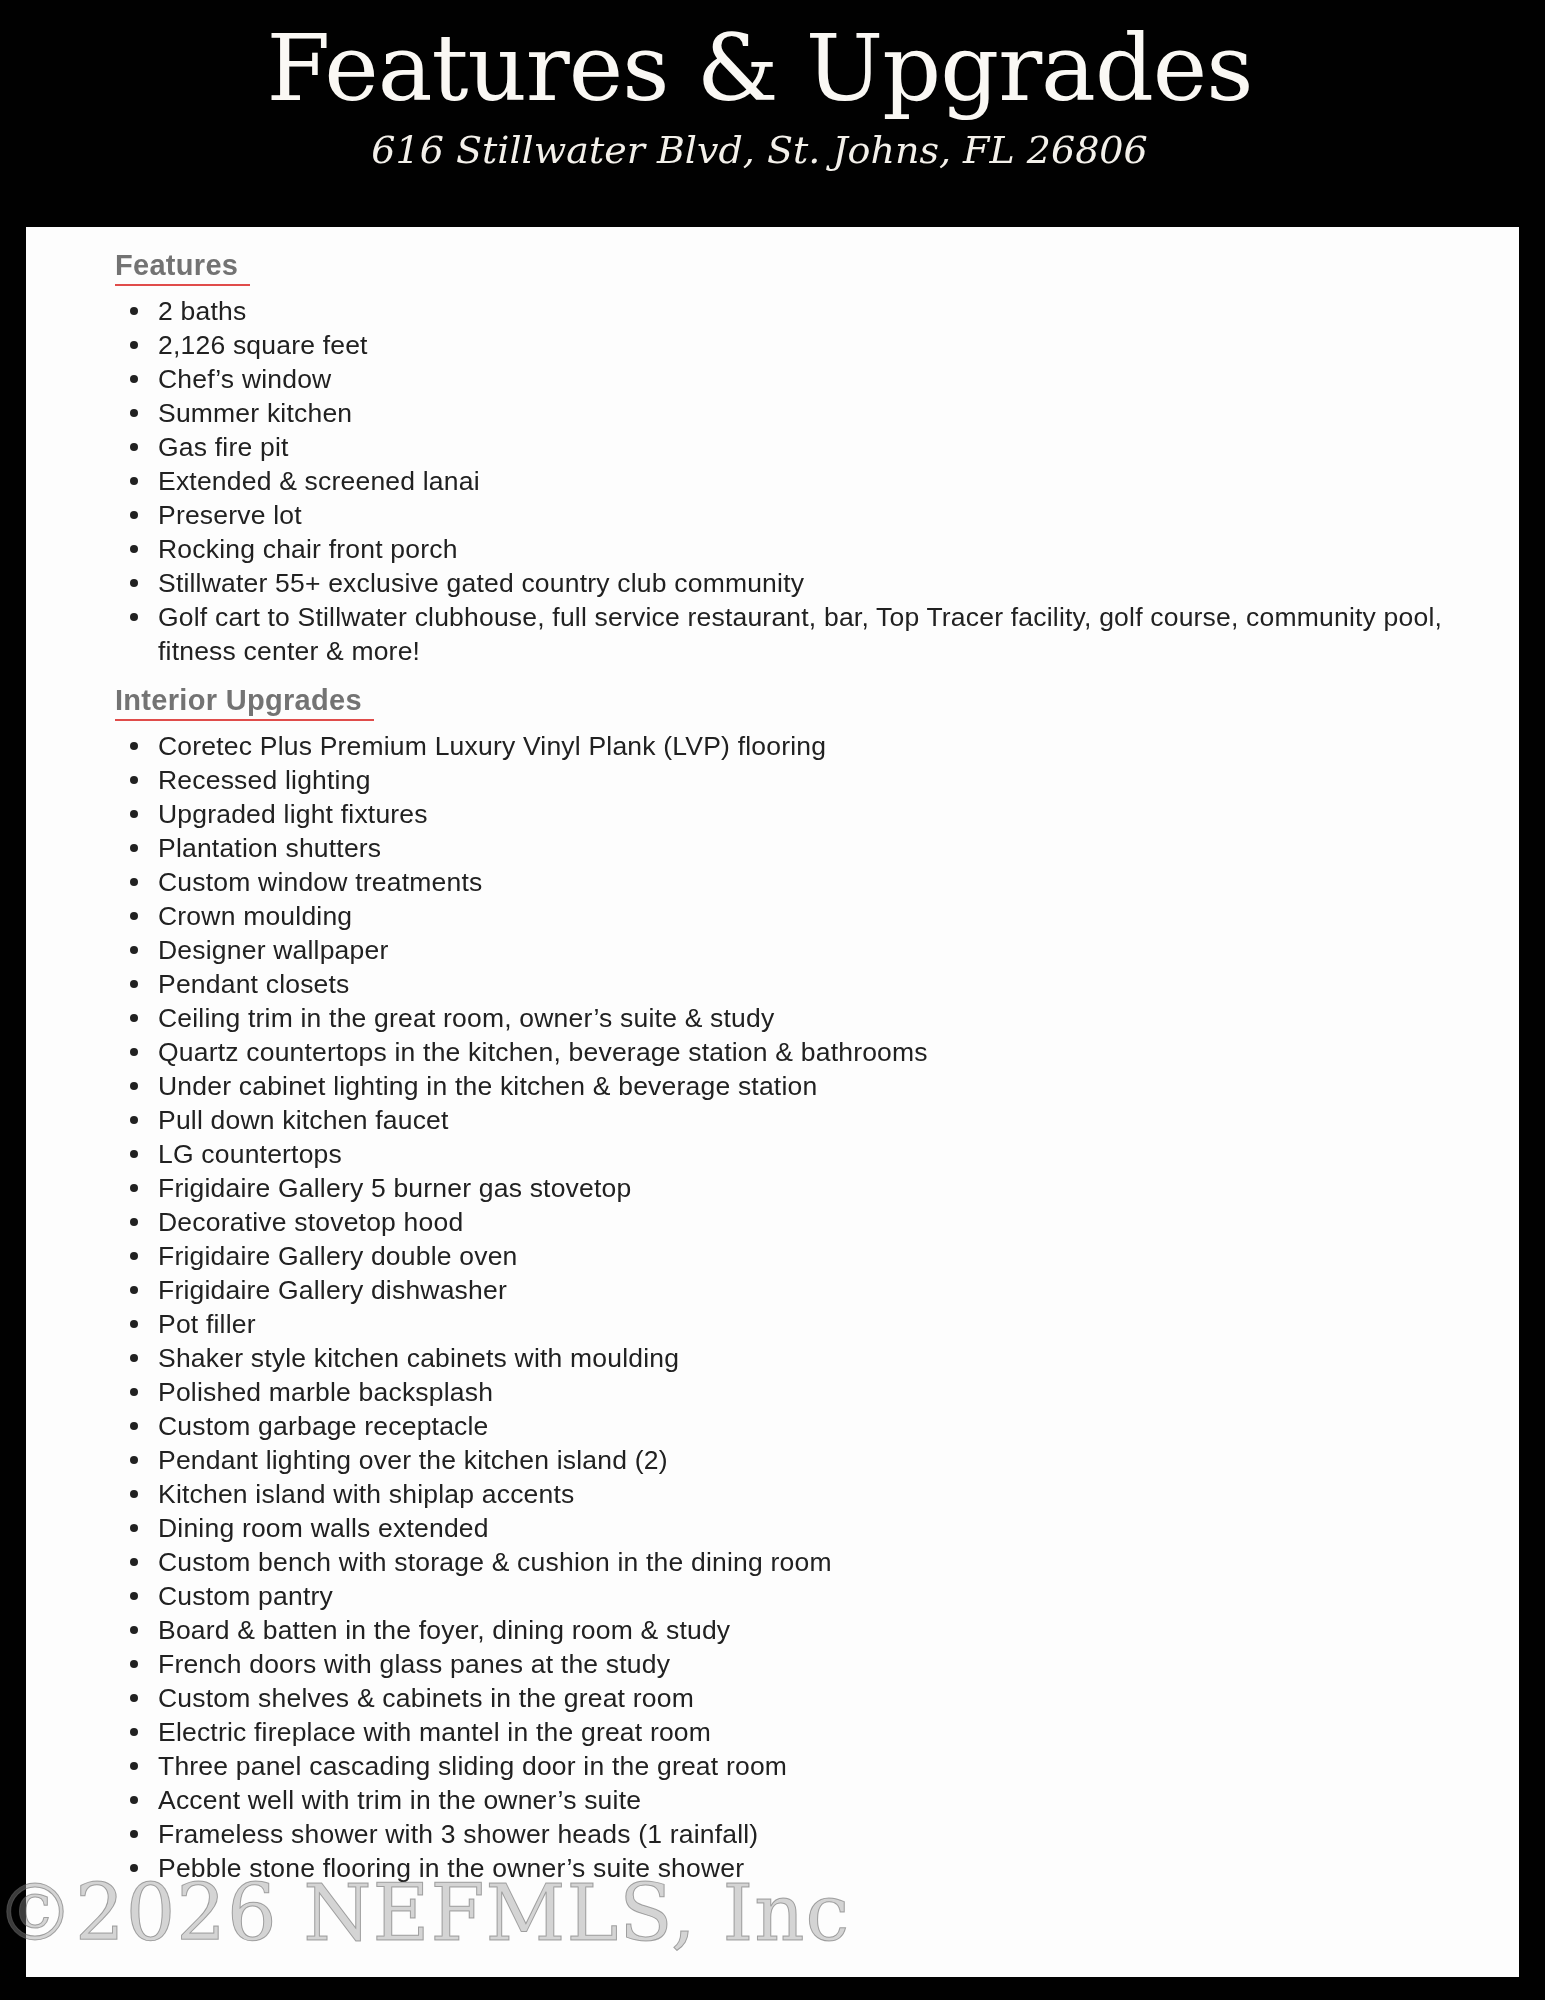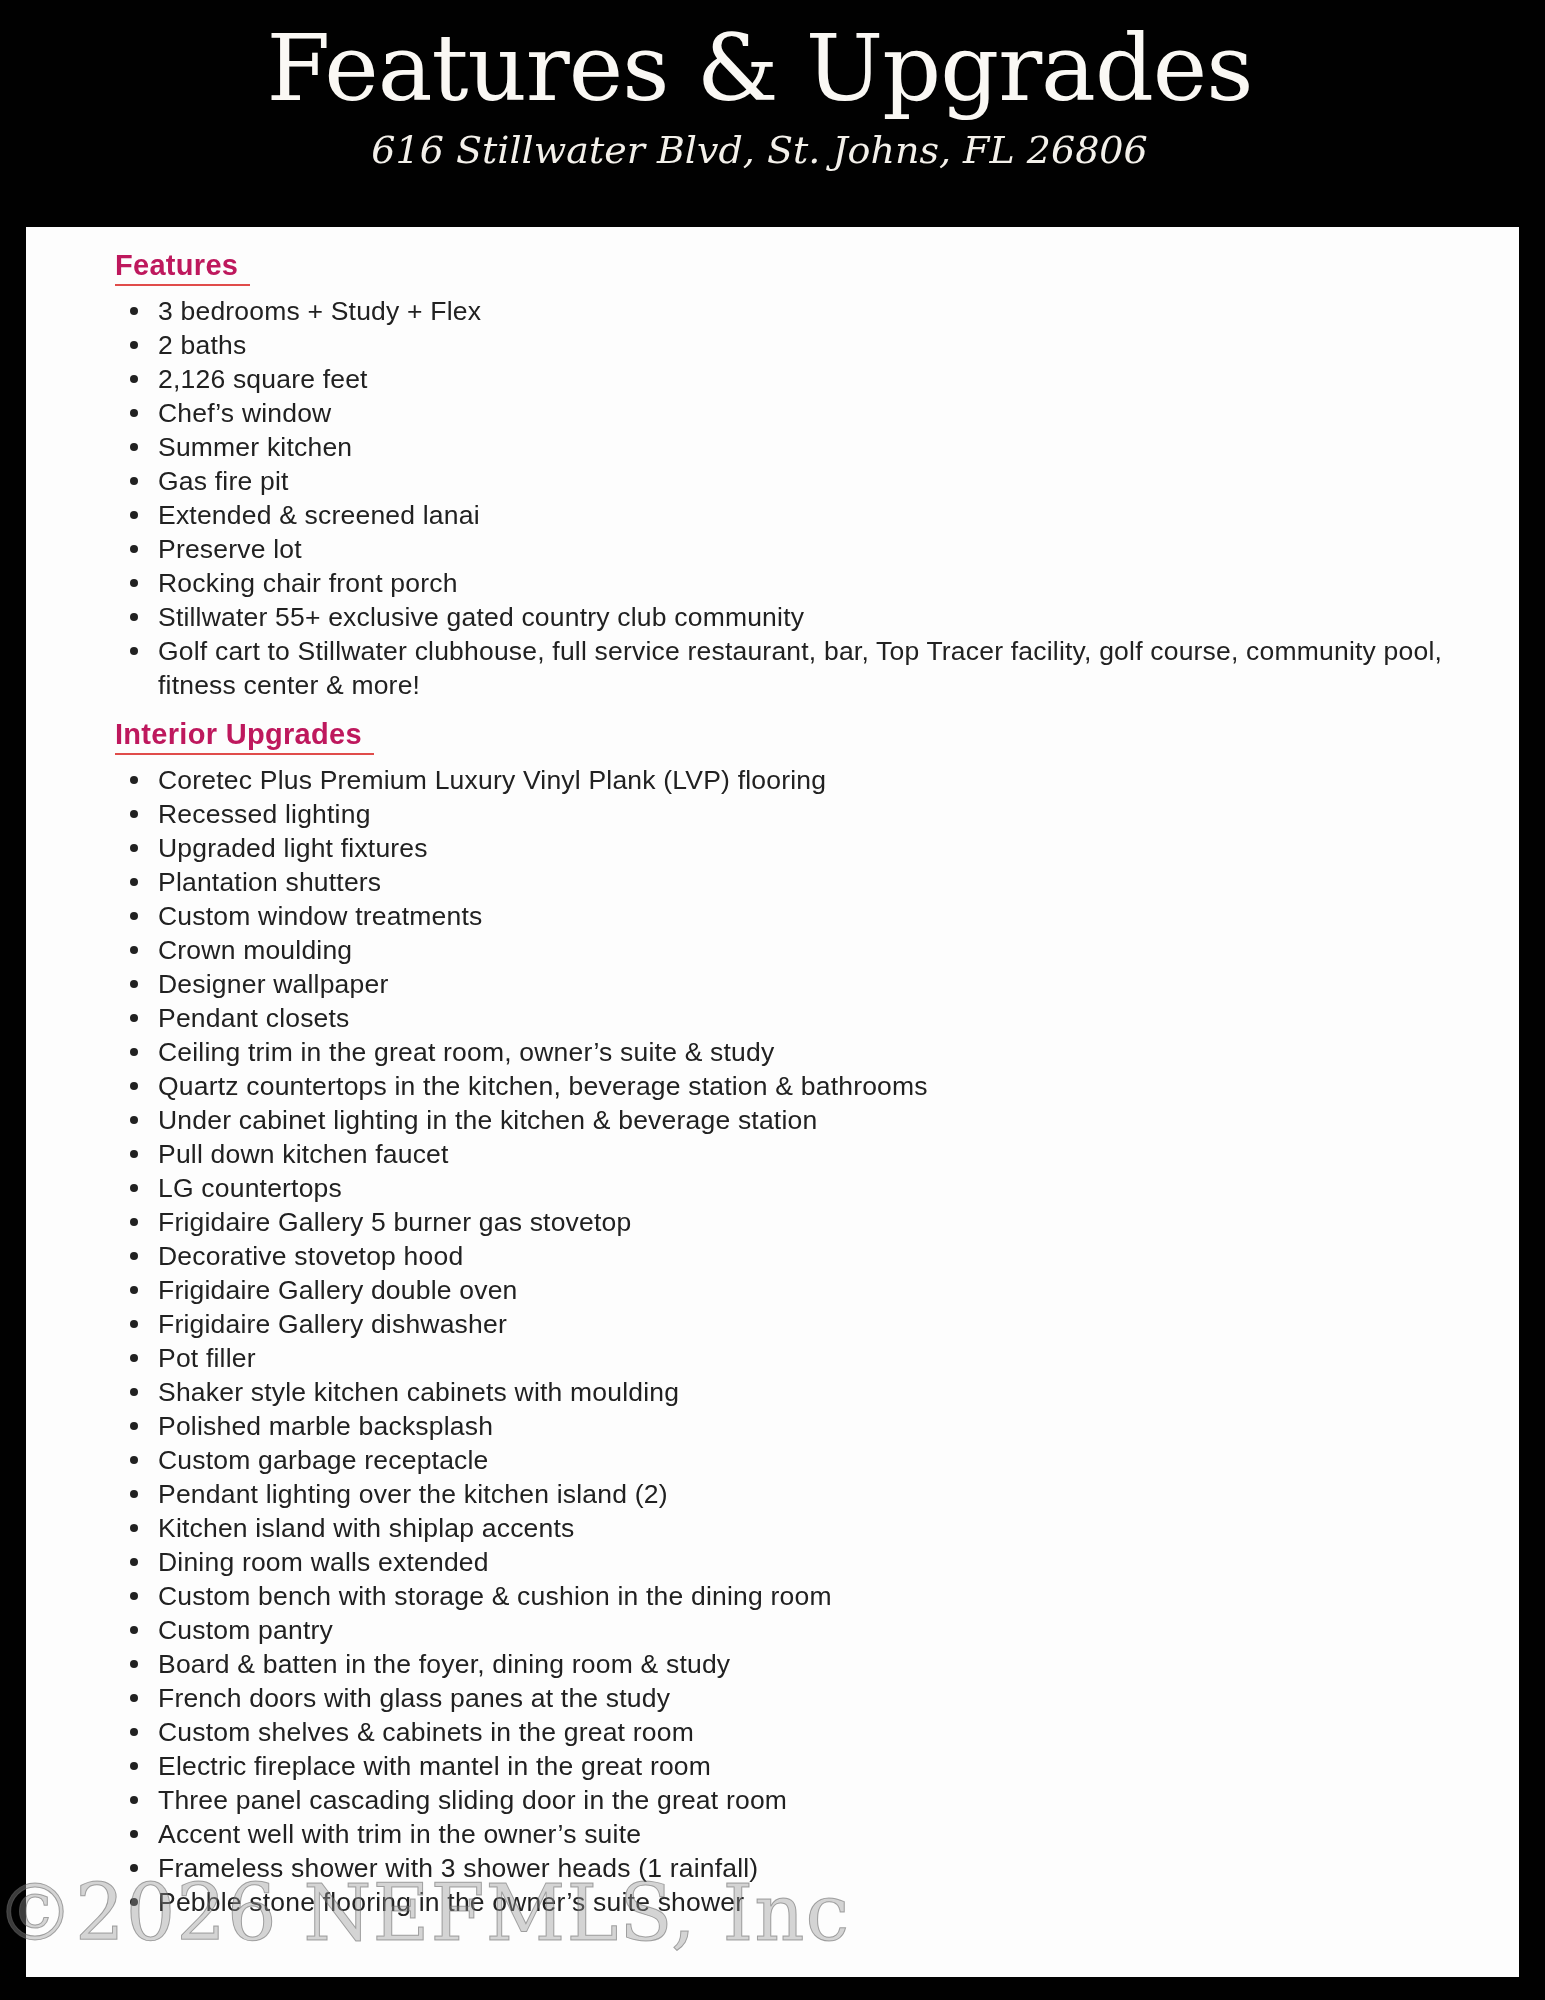--- a/index.html
+++ b/index.html
@@ -48,21 +48,21 @@
   }
   .feature-section { margin: 0; }
   .feature-section + .feature-section { margin-top: 16px; }
   .section-heading {
     display: inline-block;
     margin: 0 0 8px 2px;
     padding: 0 12px 2px 0;
     font-size: 29px;
     font-weight: 600;
     letter-spacing: 0.3px;
-    color: #be185d;
+    color: #737373;
     border-bottom: 2px solid #e04c4a;
   }
   .feature-list {
     list-style: none;
     margin: 0;
     padding: 0 0 0 14px;
   }
   .feature-item {
     position: relative;
     padding-left: 31px;
@@ -102,21 +102,20 @@
 <div class="viewport">
 
   <header class="flyer-header">
     <h1 class="flyer-title">Features &amp; Upgrades</h1>
     <div class="flyer-subtitle">616 Stillwater Blvd, St. Johns, FL 26806</div>
   </header>
 
   <main class="content-sheet">
 
   <section class="feature-section"><h2 class="section-heading">Features</h2><ul class="feature-list">
-          <li class="feature-item">3 bedrooms + Study + Flex</li>
           <li class="feature-item">2 baths</li>
           <li class="feature-item">2,126 square feet</li>
           <li class="feature-item">Chef’s window</li>
           <li class="feature-item">Summer kitchen</li>
           <li class="feature-item">Gas fire pit</li>
           <li class="feature-item">Extended &amp; screened lanai</li>
           <li class="feature-item">Preserve lot</li>
           <li class="feature-item">Rocking chair front porch</li>
           <li class="feature-item">Stillwater 55+ exclusive gated country club community</li>
           <li class="feature-item">Golf cart to Stillwater clubhouse, full service restaurant, bar, Top Tracer facility,  golf course, community pool, fitness center &amp; more!</li>

